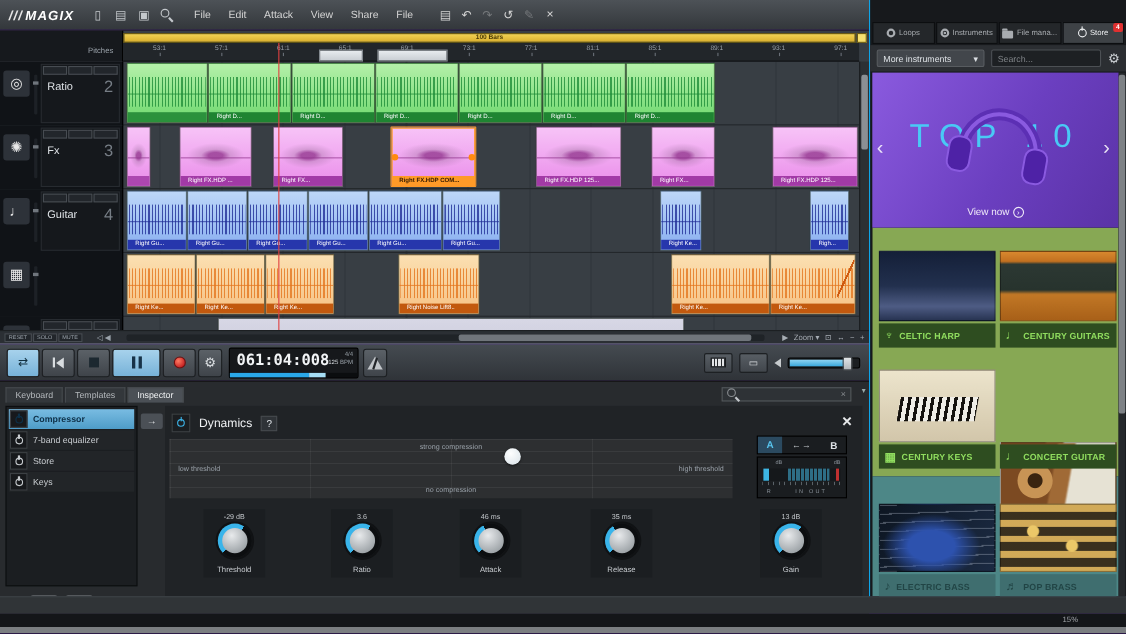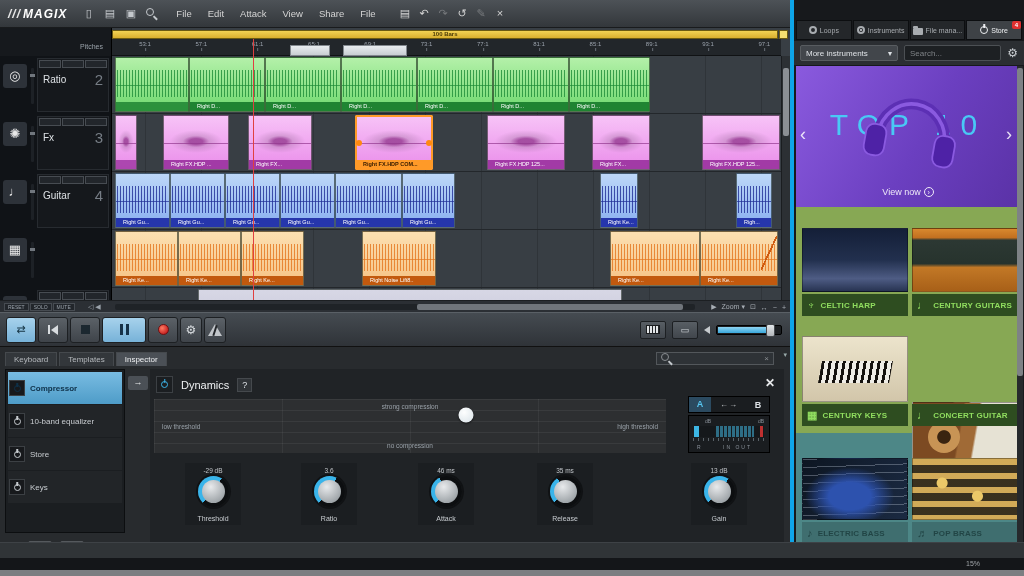--- a/index.html
+++ b/index.html
@@ -115,21 +115,21 @@
   
   .bpanel{position:absolute;left:0;top:346px;width:790px;height:212px;background:#282b2e;border-top:1px solid #111;}
   .btabs{position:absolute;left:5px;top:5px;display:flex;gap:2px;}
   .btab{padding:2px 8px;font-size:8px;color:#b4b8bc;background:#33373b;border:1px solid #45494d;border-bottom:none;}
   .btab.act{background:#4b5056;color:#eef0f2;}
   .bsearch{position:absolute;right:16px;top:5px;width:118px;height:13px;background:#2e3236;border:1px solid #53575b;
     display:flex;align-items:center;padding:0 4px;gap:4px;}
   .bsearch .x{margin-left:auto;color:#8a8e92;font-size:8px;}
   .bmin{position:absolute;right:3px;top:4px;font-size:7px;color:#9aa;}
   .fxlist{position:absolute;left:5px;top:22px;width:120px;height:164px;background:#1b1e21;border:1px solid #0c0e10;padding:2px;}
-  .fxrow{height:32px;margin-bottom:1px;display:flex;align-items:center;gap:4px;background:#222528;color:#c8ccd0;font-size:8px;}
+  .fxrow{height:18px;margin-bottom:1px;display:flex;align-items:center;gap:4px;background:#222528;color:#c8ccd0;font-size:8px;}
   .fxrow.sel{background:linear-gradient(#79bce2,#4e9cc8);color:#0e3048;font-weight:bold;}
   .fxpwr{width:16px;height:16px;margin:1px;background:#17191c;border:1px solid #3c4044;display:flex;align-items:center;justify-content:center;flex:0 0 16px;}
   .pwr{width:7px;height:7px;border:1.5px solid currentColor;border-radius:50%;position:relative;}
   .pwr:after{content:"";position:absolute;left:50%;top:-3px;width:1.5px;height:4px;background:currentColor;transform:translateX(-50%);}
   .pm{position:absolute;left:28px;top:194px;display:flex;gap:8px;}
   .pm span{width:24px;height:14px;background:#35393d;border:1px solid #55595d;border-radius:2px;color:#dde1e5;
     font-size:10px;line-height:12px;text-align:center;}
   .arrbtn{position:absolute;left:128px;top:29px;width:20px;height:14px;background:#4b5056;border-radius:2px;
     color:#e8eaec;font-size:9px;line-height:13px;text-align:center;}
   .fxarea{position:absolute;left:150px;top:22px;width:634px;height:174px;background:#202326;}
@@ -163,21 +163,21 @@
     background:repeating-linear-gradient(90deg,#5a6268 0 1px,transparent 1px 5px);}
   .meter .rl{position:absolute;left:8px;bottom:2px;} .meter .io{position:absolute;left:34px;bottom:2px;letter-spacing:2px;}
   .knob{position:absolute;top:94px;width:56px;height:62px;background:#1b1e21;}
   .knob .val{font-size:6.5px;color:#c0c4c8;text-align:center;margin-top:4px;}
   .kn{width:31px;height:31px;margin:2px auto 0;border-radius:50%;position:relative;box-shadow:0 0 0 2px #101214;}
   .kn:after{content:"";position:absolute;inset:4px;border-radius:50%;background:radial-gradient(circle at 38% 30%,#e8eaec,#9ea4a8 75%);}
   .knob .lab{position:absolute;bottom:3px;left:0;right:0;font-size:7px;color:#c8ccd0;text-align:center;}
   .bstrip{position:absolute;left:0;top:542px;width:1024px;height:16px;background:#303437;border-top:1px solid #3e4246;}
 
   
-  .sidebar{position:absolute;left:790px;top:0;width:234px;height:542px;background:#17191c;border-left:4px solid #0ea5e9;}
+  .sidebar{position:absolute;left:790px;top:0;width:234px;height:542px;background:#17191c;border-left:1px solid #0ea5e9;}
   .stabs{position:absolute;left:2px;top:20px;right:2px;height:20px;display:flex;gap:1px;}
   .stab{flex:1;display:flex;align-items:center;justify-content:center;gap:3px;background:#24272a;color:#a8acb0;
     font-size:7px;position:relative;border:1px solid #0c0e10;white-space:nowrap;overflow:hidden;}
   .stab.act{background:#3e4246;color:#eef0f2;}
   .badge{position:absolute;top:0px;right:0px;background:#e03030;color:#fff;font-size:6px;line-height:8px;
     padding:0 3px;border-radius:2px;font-weight:bold;}
   .si{display:inline-block;}
   .si-loops-icon{width:8px;height:8px;border:2px solid currentColor;border-radius:50%;}
   .si-instruments-icon{width:8px;height:8px;border:2px solid currentColor;border-radius:50%;background:radial-gradient(circle,currentColor 0 1px,transparent 1.5px);}
   .si-folder-icon{width:10px;height:7px;background:currentColor;border-radius:1px;position:relative;margin-top:2px;}
@@ -579,20 +579,32 @@
     <span class="tbtn blue wide">
         <span class="pausebars">
           <i></i>
           <i></i>
         </span>
       </span>
     <span class="tbtn">
         <span class="recdot"></span>
       </span>
     <span class="tbtn small">⚙</span>
+    <div class="timebox">
+      <span class="timedigits">061:04:008</span>
+      <span class="timemeta">
+        <span>4/4</span><br>
+        <span class="bpmv">125</span>
+        <span>BPM</span>
+      </span>
+      <span class="timeprog">
+          <span class="f"></span>
+          <span class="hh"></span>
+        </span>
+    </div>
     <span class="tbtn small">
         <span class="metro"></span>
       </span>
     <span class="tright">
       <span class="minibtn">
           <span class="pianoic"></span>
         </span>
       <span class="minibtn">▭</span>
       <span class="spk"></span>
       <span class="volslider">
@@ -622,21 +634,21 @@
           <span class="fxpwr">
             <span class="pwr"></span>
           </span>
           <span>Compressor</span>
         </div>
 
         <div class="fxrow">
           <span class="fxpwr">
             <span class="pwr"></span>
           </span>
-          <span>10-band equalizer</span>
+          <span>7-band equalizer</span>
         </div>
 
         <div class="fxrow">
           <span class="fxpwr">
             <span class="pwr"></span>
           </span>
           <span>Store</span>
         </div>
 
         <div class="fxrow">

